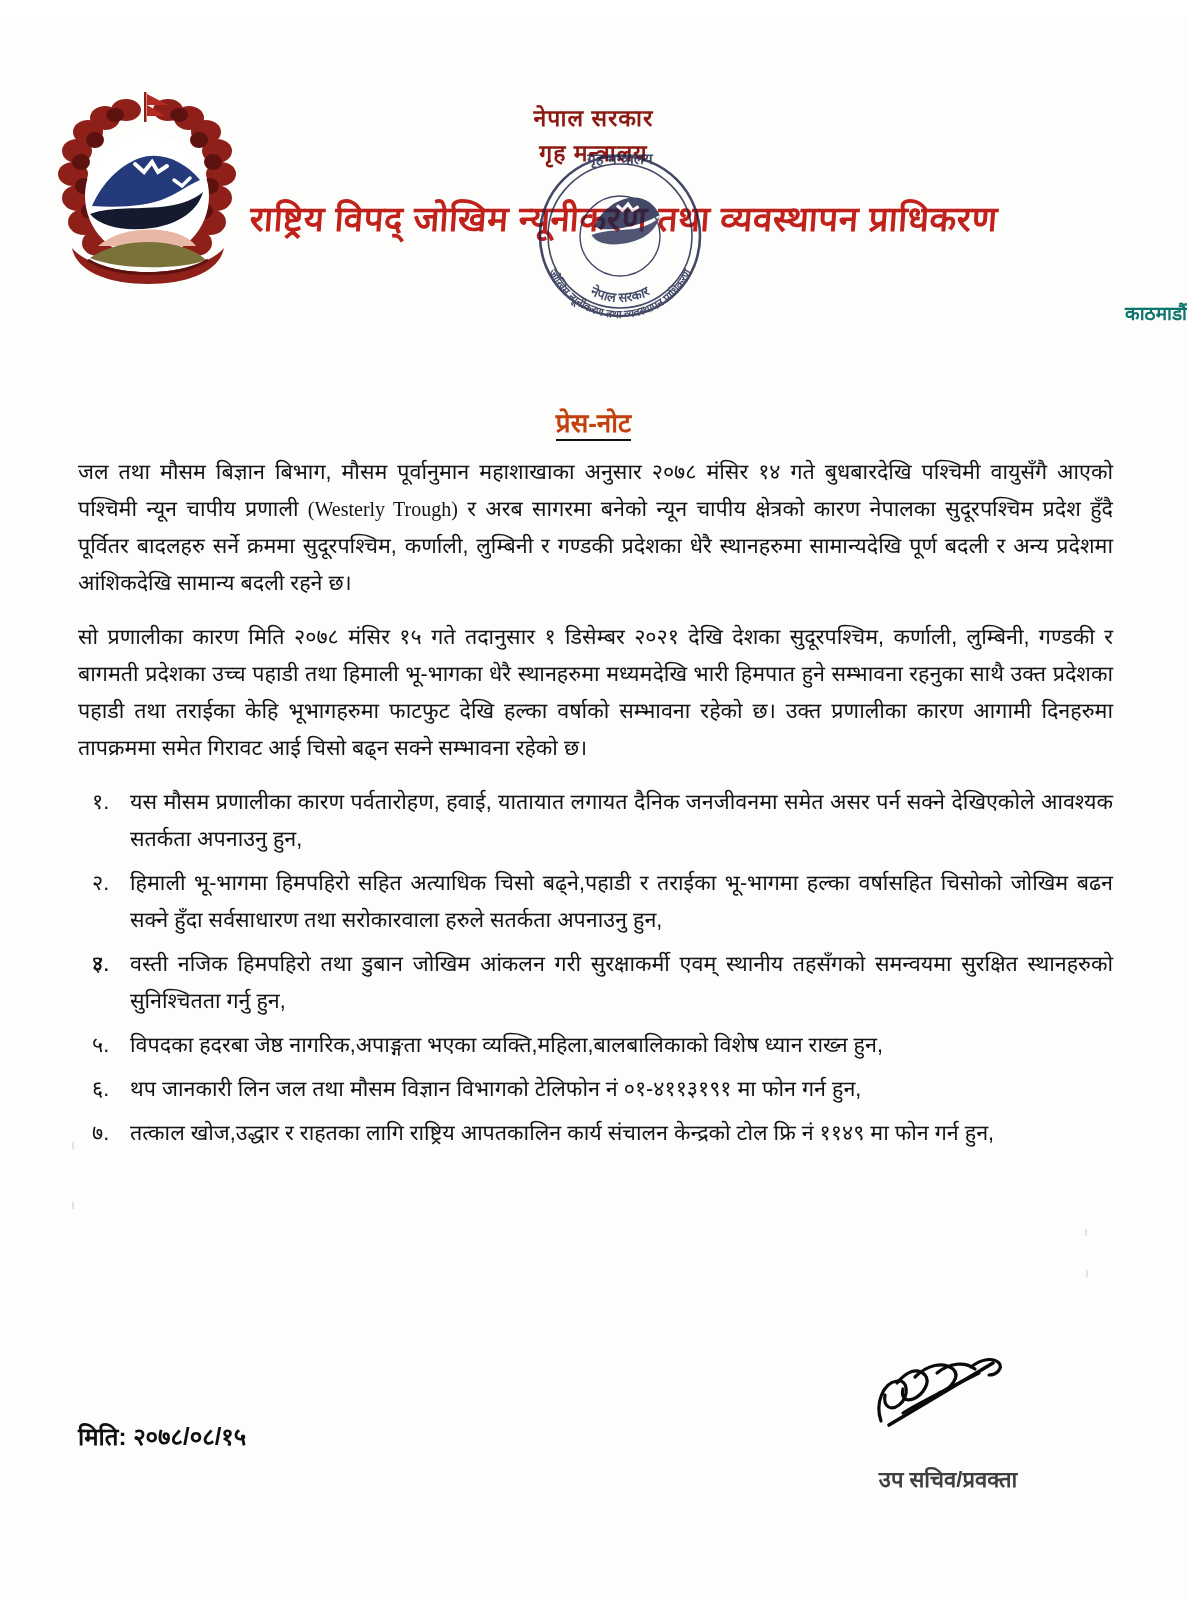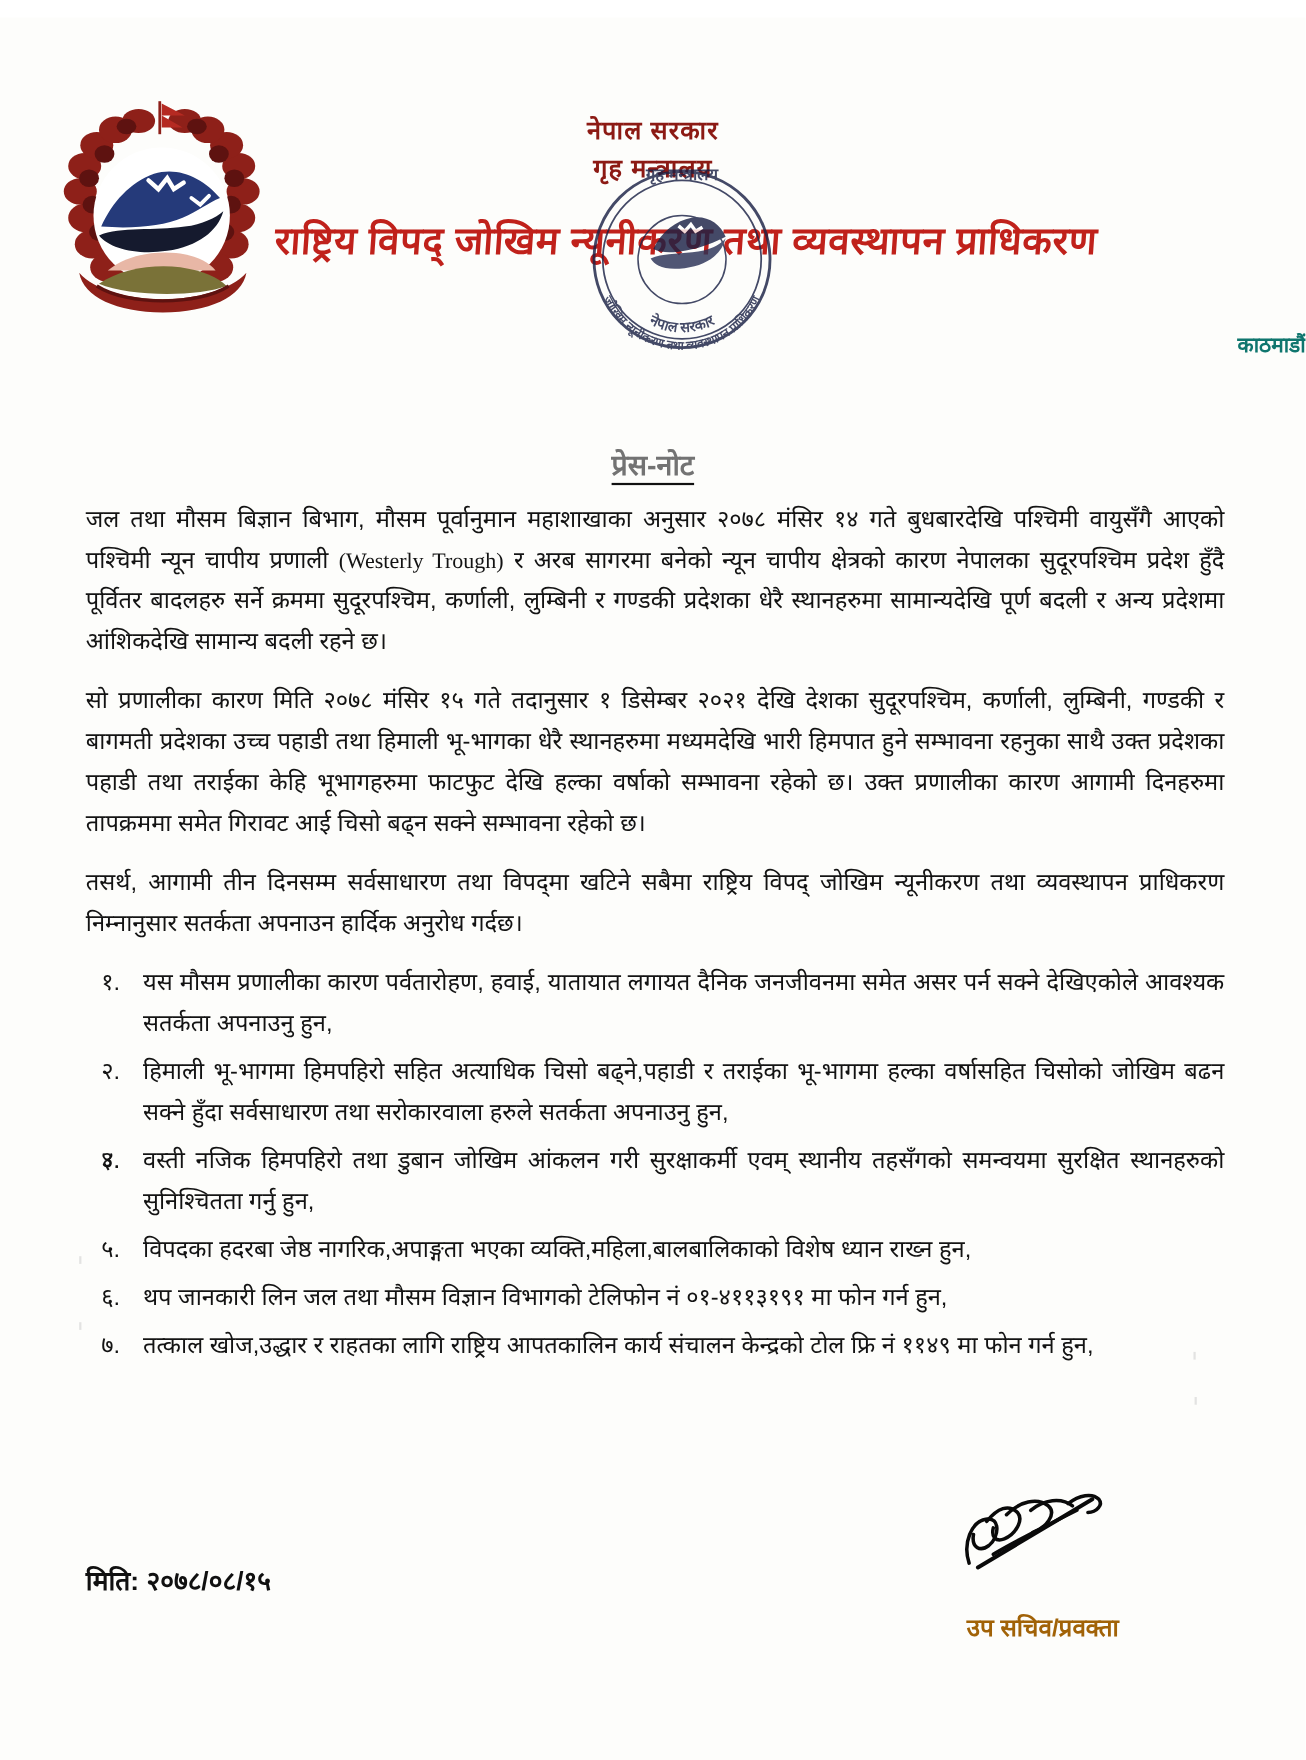--- a/index.html
+++ b/index.html
@@ -127,21 +127,21 @@
   .doc-title {
     position: absolute;
     left: 0; right: 0;
     top: 388px;
     text-align: center;
   }
   .doc-title span {
     font-family: "Liberation Sans", "DejaVu Sans", sans-serif;
     font-size: 26px;
     font-weight: 700;
-    color: #737373;
+    color: #c2410c;
     border-bottom: 2px solid #111;
     padding-bottom: 1px;
   }
 
   .content {
     position: absolute;
     left: 78px;
     top: 438px;
     width: 1035px;
     font-family: "Liberation Sans", "DejaVu Sans", sans-serif;
@@ -214,21 +214,21 @@
   }
   .sign-name {
     font-size: 23px;
     font-weight: 600;
     color: #0e0e0e;
     line-height: 1.5;
   }
   .sign-role {
     font-size: 22px;
     font-weight: 600;
-    color: #a16207;
+    color: #404040;
     line-height: 1.5;
   }
 
   .speck {
     position: absolute;
     background: #c9c9c9;
     width: 2px; height: 7px;
     opacity: .5;
   }
 </style>
@@ -345,21 +345,20 @@
 
 
   <div class="doc-title">
     <span>प्रेस-नोट</span>
   </div>
 
   <div class="content">
     <div id="paragraphs">
         <div class="para">जल तथा मौसम बिज्ञान बिभाग, मौसम पूर्वानुमान महाशाखाका अनुसार २०७८ मंसिर १४ गते बुधबारदेखि पश्चिमी वायुसँगै आएको पश्चिमी न्यून चापीय प्रणाली <span class="latin">(Westerly Trough)</span> र अरब सागरमा बनेको न्यून चापीय क्षेत्रको कारण नेपालका सुदूरपश्चिम प्रदेश हुँदै पूर्वितर बादलहरु सर्ने क्रममा सुदूरपश्चिम, कर्णाली, लुम्बिनी र गण्डकी प्रदेशका धेरै स्थानहरुमा सामान्यदेखि पूर्ण बदली र अन्य प्रदेशमा आंशिकदेखि सामान्य बदली रहने छ।</div>
         <div class="para">सो प्रणालीका कारण मिति २०७८ मंसिर १५ गते तदानुसार १ डिसेम्बर २०२१ देखि देशका सुदूरपश्चिम, कर्णाली, लुम्बिनी, गण्डकी र बागमती प्रदेशका उच्च पहाडी तथा हिमाली भू-भागका धेरै स्थानहरुमा मध्यमदेखि भारी हिमपात हुने सम्भावना रहनुका साथै उक्त प्रदेशका पहाडी तथा तराईका केहि भूभागहरुमा फाटफुट देखि हल्का वर्षाको सम्भावना रहेको छ।  उक्त प्रणालीका कारण आगामी दिनहरुमा तापक्रममा समेत गिरावट आई चिसो बढ्न सक्ने सम्भावना रहेको छ।</div>
-        <div class="para">तसर्थ, आगामी तीन दिनसम्म सर्वसाधारण तथा विपद्‌मा खटिने सबैमा राष्ट्रिय विपद् जोखिम न्यूनीकरण तथा व्यवस्थापन प्राधिकरण निम्नानुसार सतर्कता अपनाउन हार्दिक अनुरोध गर्दछ।</div>
       </div>
     <ol class="advice" id="advice-list">
         <li><span class="num">१.</span><span>यस मौसम प्रणालीका कारण पर्वतारोहण, हवाई, यातायात लगायत दैनिक जनजीवनमा समेत असर पर्न सक्ने देखिएकोले आवश्यक सतर्कता अपनाउनु हुन,</span></li>
         <li><span class="num">२.</span><span>हिमाली भू-भागमा हिमपहिरो सहित अत्याधिक चिसो बढ्ने,पहाडी र तराईका भू-भागमा हल्का वर्षासहित चिसोको जोखिम बढन सक्ने हुँदा सर्वसाधारण तथा सरोकारवाला हरुले सतर्कता अपनाउनु हुन,</span></li>
         <li><span class="num">३.</span></li>
         <li><span class="num">४.</span><span>वस्ती नजिक हिमपहिरो तथा डुबान जोखिम आंकलन गरी सुरक्षाकर्मी एवम् स्थानीय तहसँगको समन्वयमा सुरक्षित स्थानहरुको सुनिश्चितता गर्नु हुन,</span></li>
         <li><span class="num">५.</span><span>विपदका हदरबा जेष्ठ नागरिक,अपाङ्गता भएका व्यक्ति,महिला,बालबालिकाको विशेष ध्यान राख्न हुन,</span></li>
         <li><span class="num">६.</span><span>थप जानकारी लिन जल तथा मौसम विज्ञान विभागको टेलिफोन नं ०१-४११३१९१ मा फोन गर्न हुन,</span></li>
         <li><span class="num">७.</span><span>तत्काल खोज,उद्धार र राहतका लागि राष्ट्रिय आपतकालिन कार्य संचालन केन्द्रको टोल फ्रि नं ११४९ मा फोन गर्न हुन,</span></li>
       </ol>

